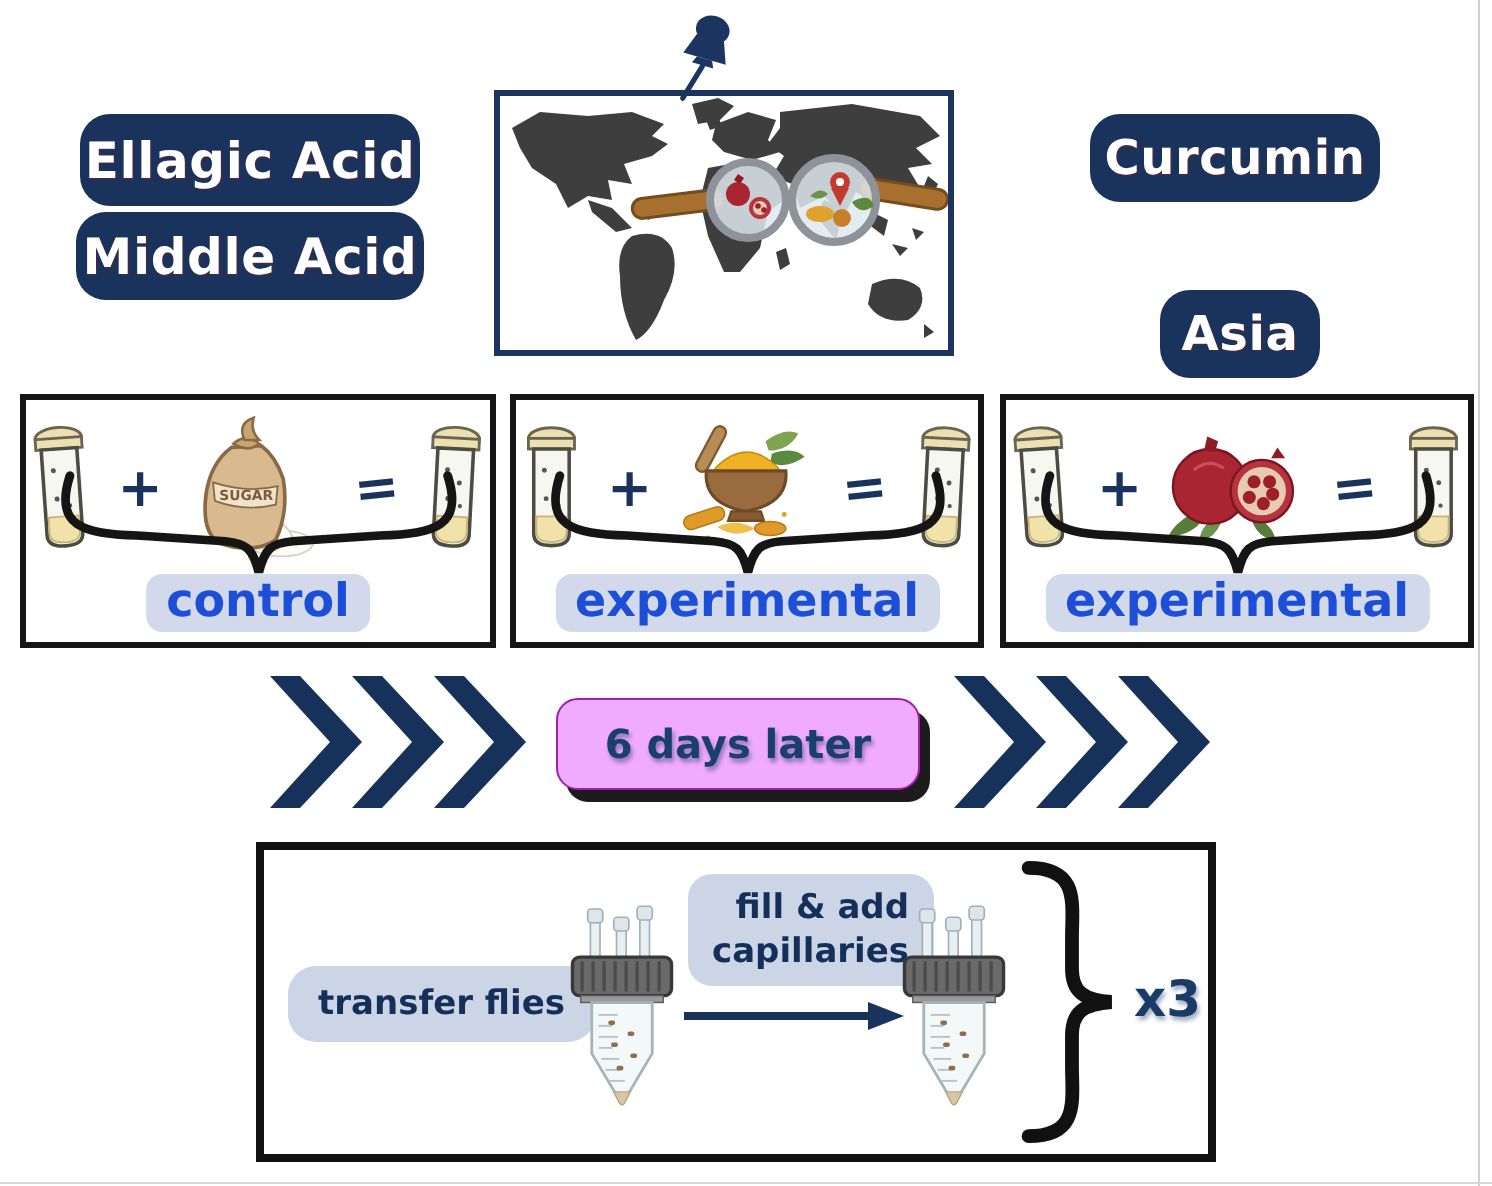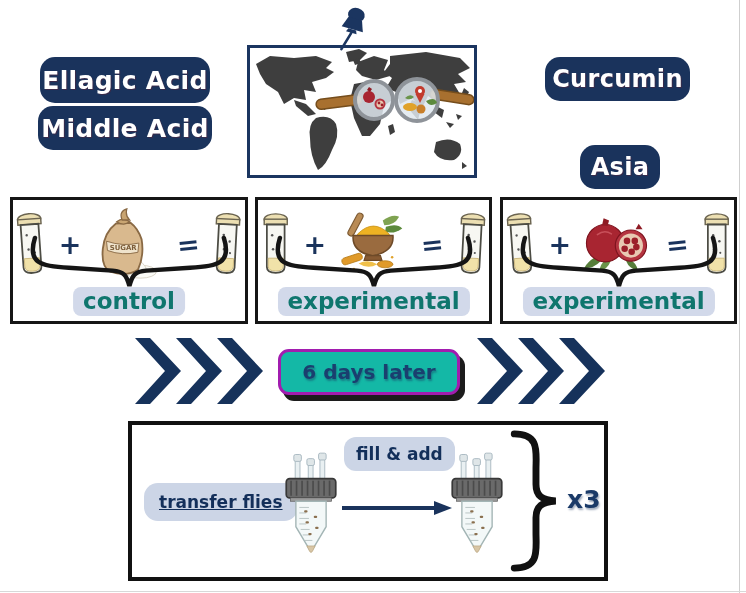--- a/index.html
+++ b/index.html
@@ -31,40 +31,40 @@
   #panel-3{left:500px;width:237px;}
   .icon-row{display:flex;align-items:center;justify-content:center;gap:10px;margin-top:6px;height:76px;}
   .vial{width:36px;height:66px;}
   .vial.t1{transform:rotate(-4deg);}
   .vial.t2{transform:rotate(3deg);}
   .ingredient{width:76px;height:72px;}
   .op{color:#1a335c;font-weight:800;font-size:27px;line-height:1;}
   .op.eq{transform:rotate(-6deg);}
   .brace{position:absolute;left:5%;top:34px;width:90%;height:54px;}
   .panel-label{position:absolute;bottom:5px;left:50%;transform:translateX(-50%);
-               background:#d2d9ea;color:#0f766e;font-weight:700;font-size:23px;
+               background:#d2d9ea;color:#1d4ed8;font-weight:700;font-size:23px;
                padding:0 10px;border-radius:8px;white-space:nowrap;line-height:1.25;}
 
   
   .chev-group{position:absolute;top:338px;display:flex;}
   #chev-left{left:140px;}
   #chev-right{left:482px;}
   .chev{width:46px;height:66px;margin-left:-5px;}
   .days-badge{position:absolute;left:278px;top:349px;width:182px;height:46px;
-              background:#14b8a6;border:3px solid #a21caf;border-radius:11px;
+              background:#f0abfc;border:1px solid #a21caf;border-radius:11px;
               box-shadow:5px 6px 0 #1c1c1c;display:flex;align-items:center;justify-content:center;
               color:#1a3f6f;font-weight:700;font-size:20px;box-sizing:border-box;
               text-shadow:1px 2px 2px rgba(26,53,96,.45);}
 
   
   .bottom-box{position:absolute;left:128px;top:421px;width:480px;height:160px;background:#fff;
               border:4px solid #111;box-sizing:border-box;}
   .soft-label{position:absolute;background:#ccd5e6;color:#132f5a;font-weight:700;
               border-radius:14px;text-align:right;}
-  #transfer-label{left:12px;top:58px;font-size:17px;padding:9px 15px;text-decoration:underline;}
+  #transfer-label{left:12px;top:58px;font-size:17px;padding:9px 15px;}
   #fill-label{left:212px;top:12px;font-size:17px;line-height:1.3;padding:6px 12px;border-radius:12px;}
   .tube{position:absolute;width:66px;height:142px;top:8px;}
   #tube-1{left:146px;}
   #tube-2{left:312px;}
   .flow-arrow{position:absolute;left:208px;top:75px;width:112px;height:16px;}
   .big-brace{position:absolute;left:372px;top:2px;width:62px;height:148px;}
   #x3-label{position:absolute;left:435px;top:60px;color:#1a3a68;font-weight:800;font-size:25px;
             text-shadow:1px 2px 2px rgba(26,53,96,.4);}
 </style>
 </head>
@@ -318,20 +318,21 @@
 
   <div class="bottom-box">
     <div class="soft-label" id="transfer-label">transfer flies</div>
 
     <svg class="tube" id="tube-1">
         <use href="#sym-tube"></use>
       </svg>
 
     <div class="soft-label" id="fill-label">
       <div>fill &amp; add</div>
+      <div>capillaries</div>
     </div>
 
     <svg class="flow-arrow" viewBox="0 0 112 16">
       <line x1="2" y1="8" x2="96" y2="8" stroke="#1a335c" stroke-width="4"></line>
       <polygon points="94,1 112,8 94,15" fill="#1a335c"></polygon>
     </svg>
 
     <svg class="tube" id="tube-2">
         <use href="#sym-tube"></use>
       </svg>

